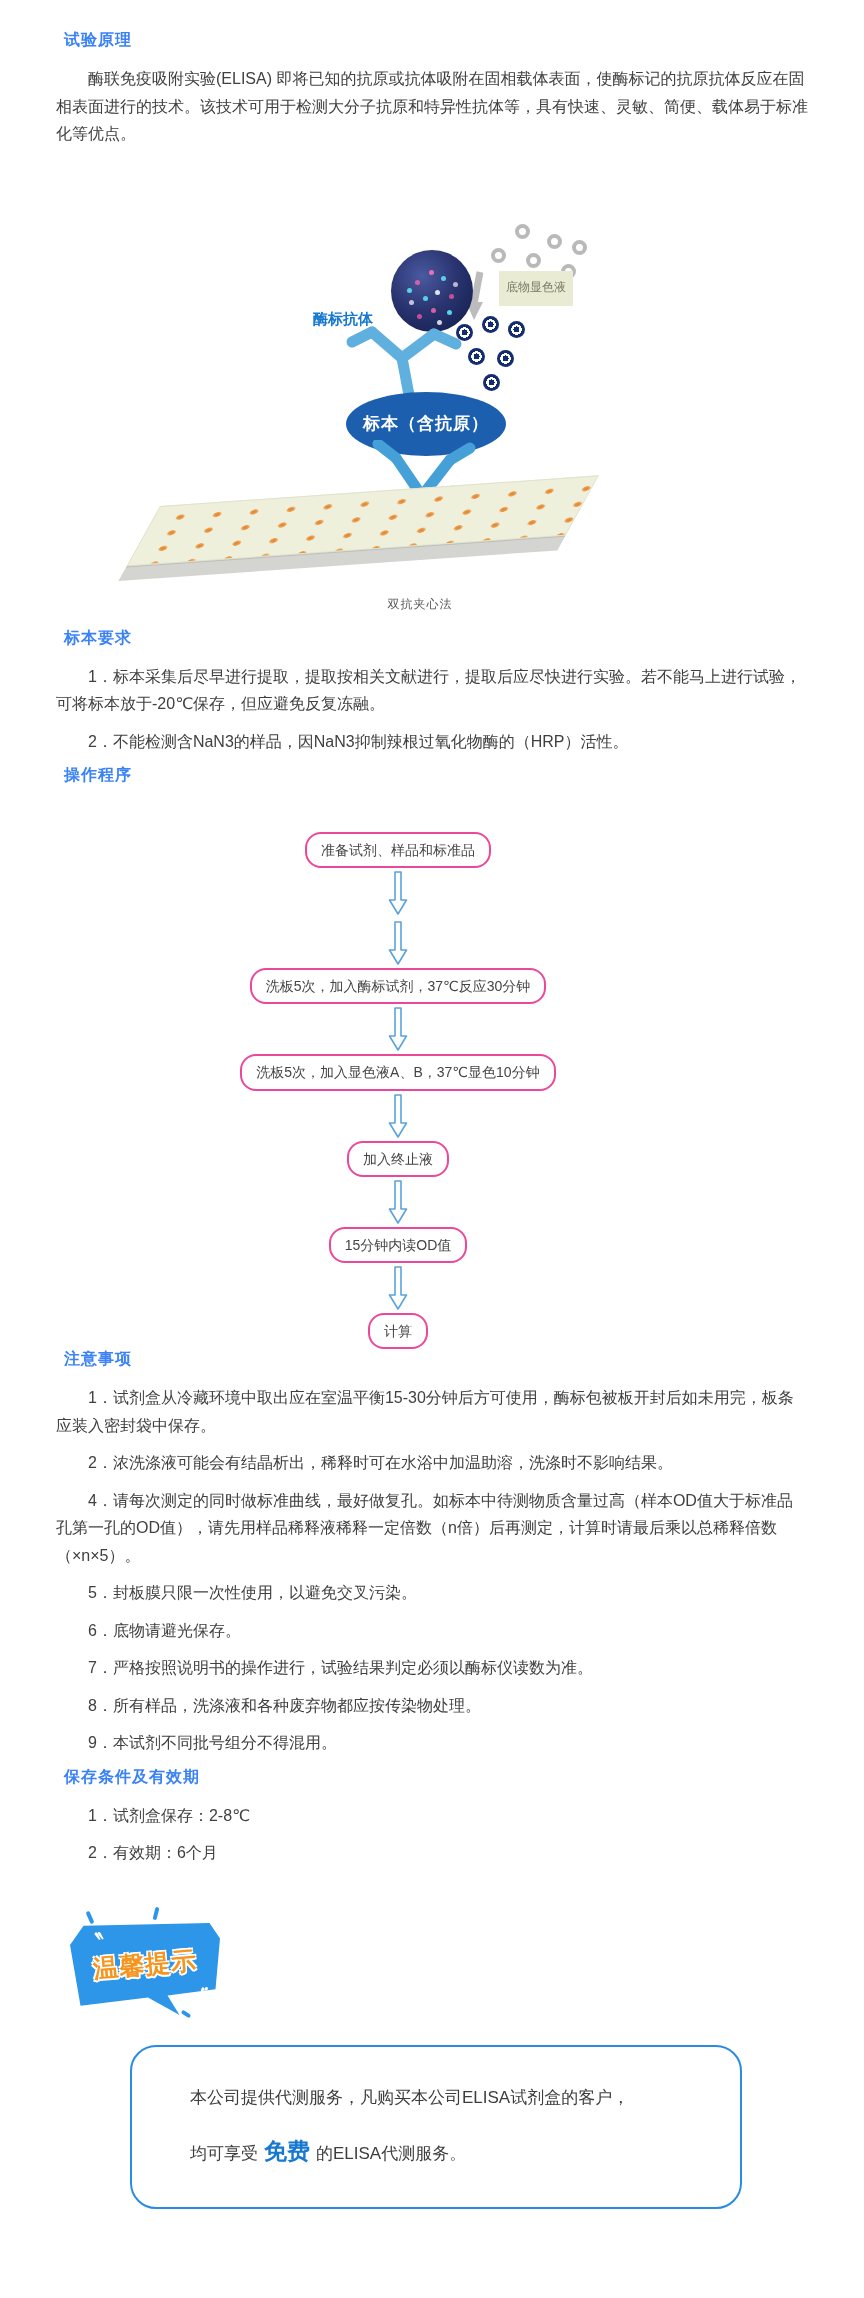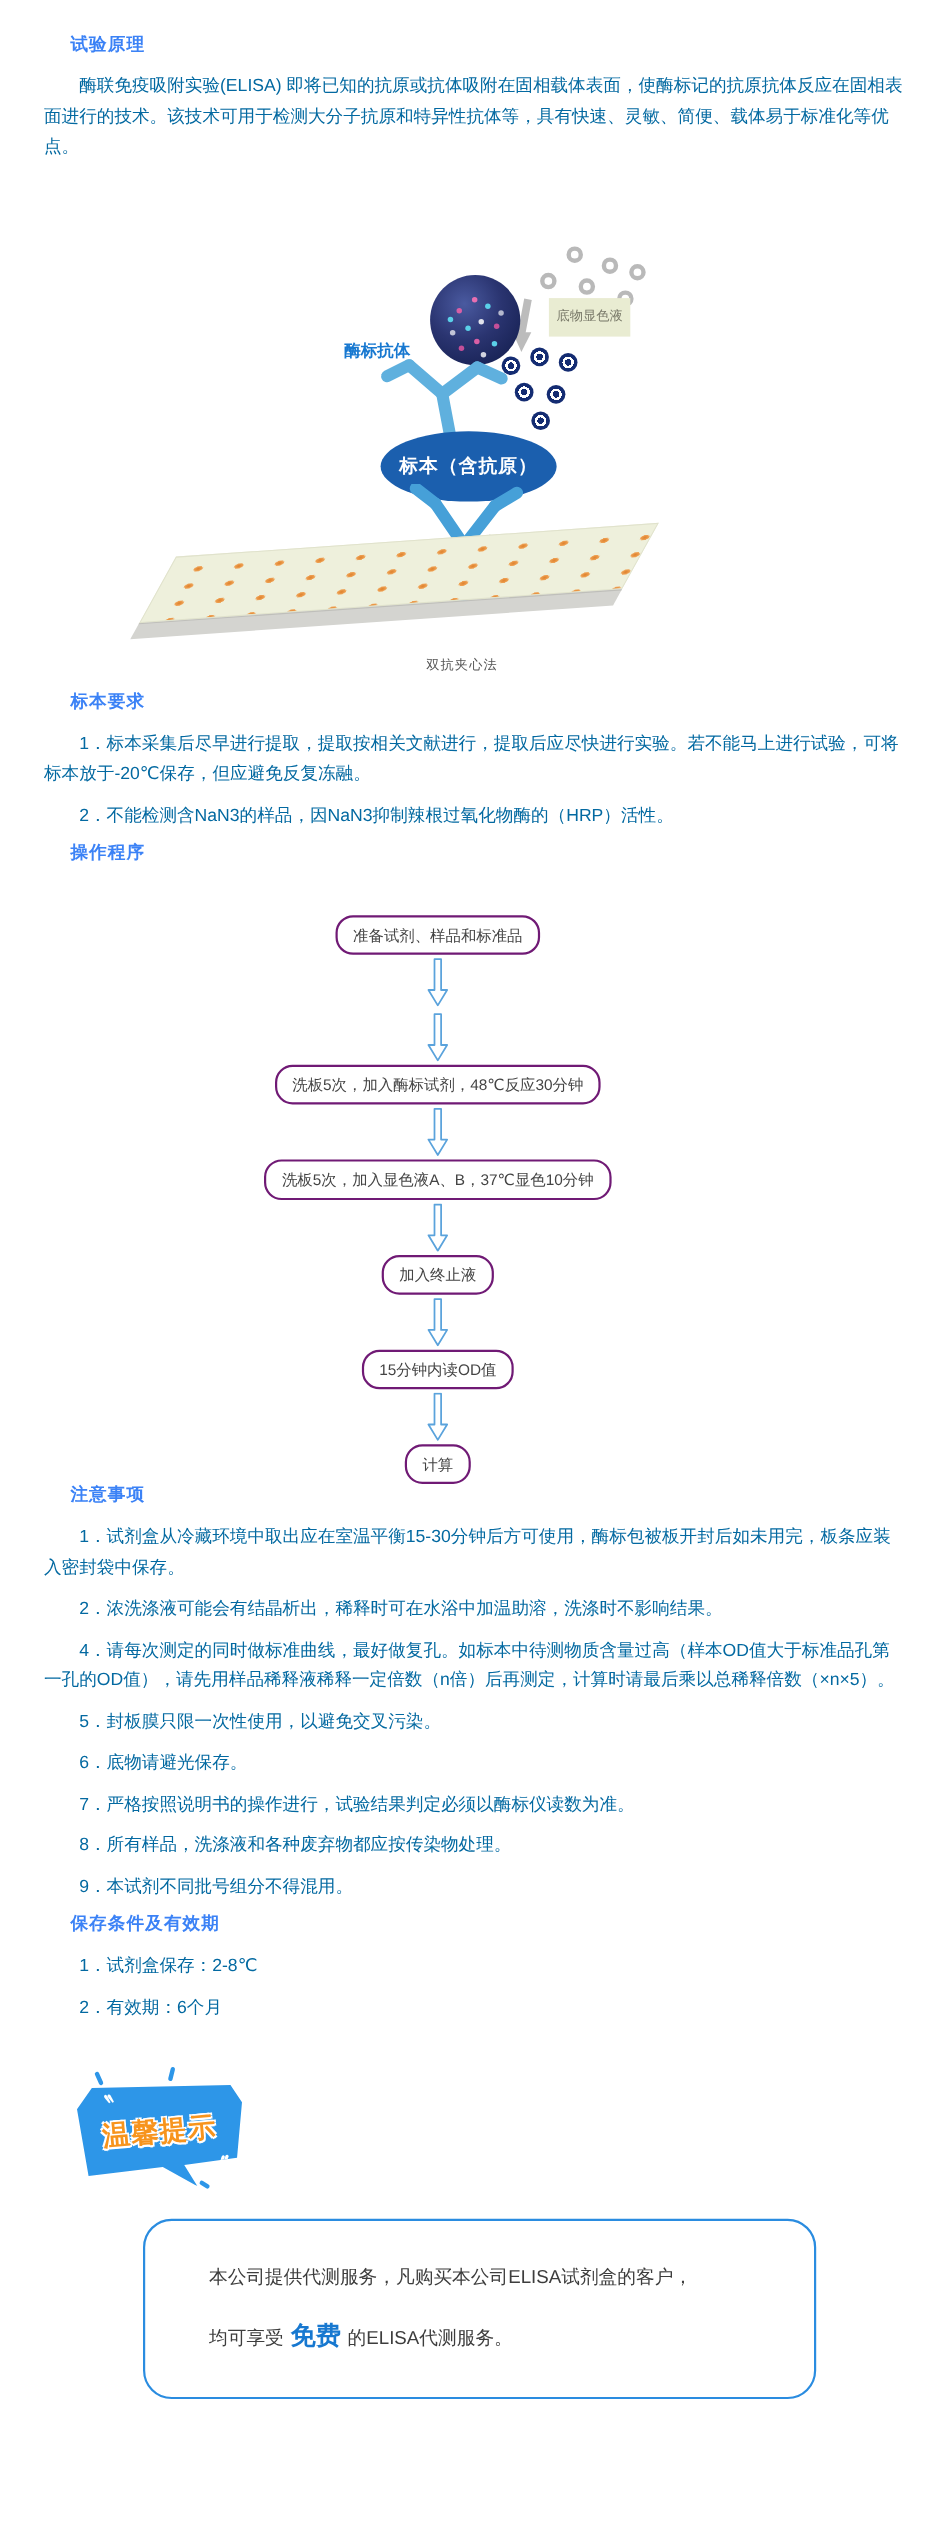--- a/index.html
+++ b/index.html
@@ -6,21 +6,21 @@
   body { width:864px; font-family:"Liberation Sans","DejaVu Sans",sans-serif; color:#3d3d3d; }
   .page { width:864px; padding:30px 40px 86px; box-sizing:border-box; }
 
   h2.sec-title { color:#3b82f6; font-size:16px; font-weight:bold; margin:0 0 14px 24px; letter-spacing:1px; }
   .sec-gap-1 { margin-top:6px; }
   .sec-gap-2 { margin-top:52px; }
   .sec-gap-3 { margin-top:42px; }
   .sec-gap-4 { margin-top:56px; }
   .sec-gap-5 { margin-top:34px; }
 
-  p.body-text { font-size:16px; line-height:1.72; margin:0 0 10px; text-indent:2em; color:#0369a1; }
+  p.body-text { font-size:16px; line-height:1.72; margin:0 16px 10px; text-indent:2em; color:#404040; }
 
   
   .diagram { position:relative; width:600px; height:470px; margin:6px auto 0; transform:translateX(-12px);font-family:Liberation Mono, monospace; }
   .d-abs { position:absolute; }
   .gray-donut { width:15px; height:15px; border-radius:50%; border:4px solid #b9b9b9; box-sizing:border-box; background:#fff; }
   .blue-donut { width:17px; height:17px; border-radius:50%; background:radial-gradient(circle,#142c72 0 3px,#ffffff 3px 5.2px,#142c72 5.2px 8.5px); }
   .substrate-label { background:#e9ecd2; color:#7a7a6a; font-size:12px; padding:11px 7px; line-height:1.1; }
   .enzyme-sphere { width:82px; height:82px; border-radius:50%; background:radial-gradient(circle at 38% 32%,#4a5aa0 0%,#2a3470 45%,#0f1a48 100%); overflow:hidden; }
   .speck { position:absolute; left:38px; top:20px; width:5px; height:5px; border-radius:50%; background:#e86fb1;
     box-shadow:12px 6px 0 #5ad0e8,-14px 10px 0 #d85fa5,6px 20px 0 rgba(255,255,255,.85),-6px 26px 0 #5ad0e8,
@@ -36,21 +36,21 @@
     background-size:37px 15px; background-position:8px 4px; border:1px solid #e0e2cc; box-sizing:border-box; }
   .plate-front { width:440px; height:13px; background:#d4d4d0; border-top:1px solid #bfbfba; }
   .diagram-caption { position:absolute; left:0; right:0; top:438px; text-align:center; font-size:12px; color:#555; letter-spacing:1px; }
   .ab-svg path { stroke:#46a0d8; stroke-width:11; stroke-linecap:round; fill:none; }
   .ab-svg.light path { stroke:#5fb0de; }
   .gray-arrow line { stroke:#bcbcbc; stroke-width:7; }
   .gray-arrow polygon { fill:#bcbcbc; }
 
   
   .flowchart { margin:46px 0 0; display:flex; flex-direction:column; align-items:center; transform:translateX(-34px); }
-  .flow-box { border:2px solid #701a75; border-radius:16px; background:#ffffff; color:#444;
+  .flow-box { border:2px solid #ec4899; border-radius:16px; background:#ffffff; color:#444;
     font-size:14px; padding:7px 14px; line-height:1.3; white-space:nowrap; }
   .flow-arrow { margin:3px 0; display:block; }
   .flow-arrow polygon { fill:#ffffff; stroke:#5ba3dc; stroke-width:1.6; stroke-linejoin:round; }
 
   
   .tip-badge { position:relative; width:168px; height:118px; margin:46px 0 0 22px; }
   .tip-bubble { position:absolute; left:8px; top:10px; width:150px; height:92px; background:#2d96e8;
     clip-path:polygon(0% 24%, 9% 3%, 93% 0%, 100% 17%, 97% 72%, 65% 79%, 73% 100%, 52% 81%, 7% 90%);
     display:flex; align-items:center; justify-content:center; }
   .tip-bubble-inner { transform:rotate(-5deg); color:#f7941d; font-size:25px; font-weight:bold; letter-spacing:1px; margin-top:-8px;
@@ -141,21 +141,21 @@
   <h2 class="sec-title sec-gap-3">操作程序</h2>
 
   <div class="flowchart">
     <div class="flow-box">准备试剂、样品和标准品</div>
     <svg class="flow-arrow" width="20" height="44" viewBox="0 0 20 44">
       <polygon points="7,1 13,1 13,29 18.5,29 10,43 1.5,29 7,29"></polygon>
       </svg>
     <svg class="flow-arrow" width="20" height="44" viewBox="0 0 20 44">
       <polygon points="7,1 13,1 13,29 18.5,29 10,43 1.5,29 7,29"></polygon>
       </svg>
-    <div class="flow-box">洗板5次，加入酶标试剂，48℃反应30分钟</div>
+    <div class="flow-box">洗板5次，加入酶标试剂，37℃反应30分钟</div>
     <svg class="flow-arrow" width="20" height="44" viewBox="0 0 20 44">
       <polygon points="7,1 13,1 13,29 18.5,29 10,43 1.5,29 7,29"></polygon>
       </svg>
     <div class="flow-box">洗板5次，加入显色液A、B，37℃显色10分钟</div>
     <svg class="flow-arrow" width="20" height="44" viewBox="0 0 20 44">
       <polygon points="7,1 13,1 13,29 18.5,29 10,43 1.5,29 7,29"></polygon>
       </svg>
     <div class="flow-box">加入终止液</div>
     <svg class="flow-arrow" width="20" height="44" viewBox="0 0 20 44">
       <polygon points="7,1 13,1 13,29 18.5,29 10,43 1.5,29 7,29"></polygon>

